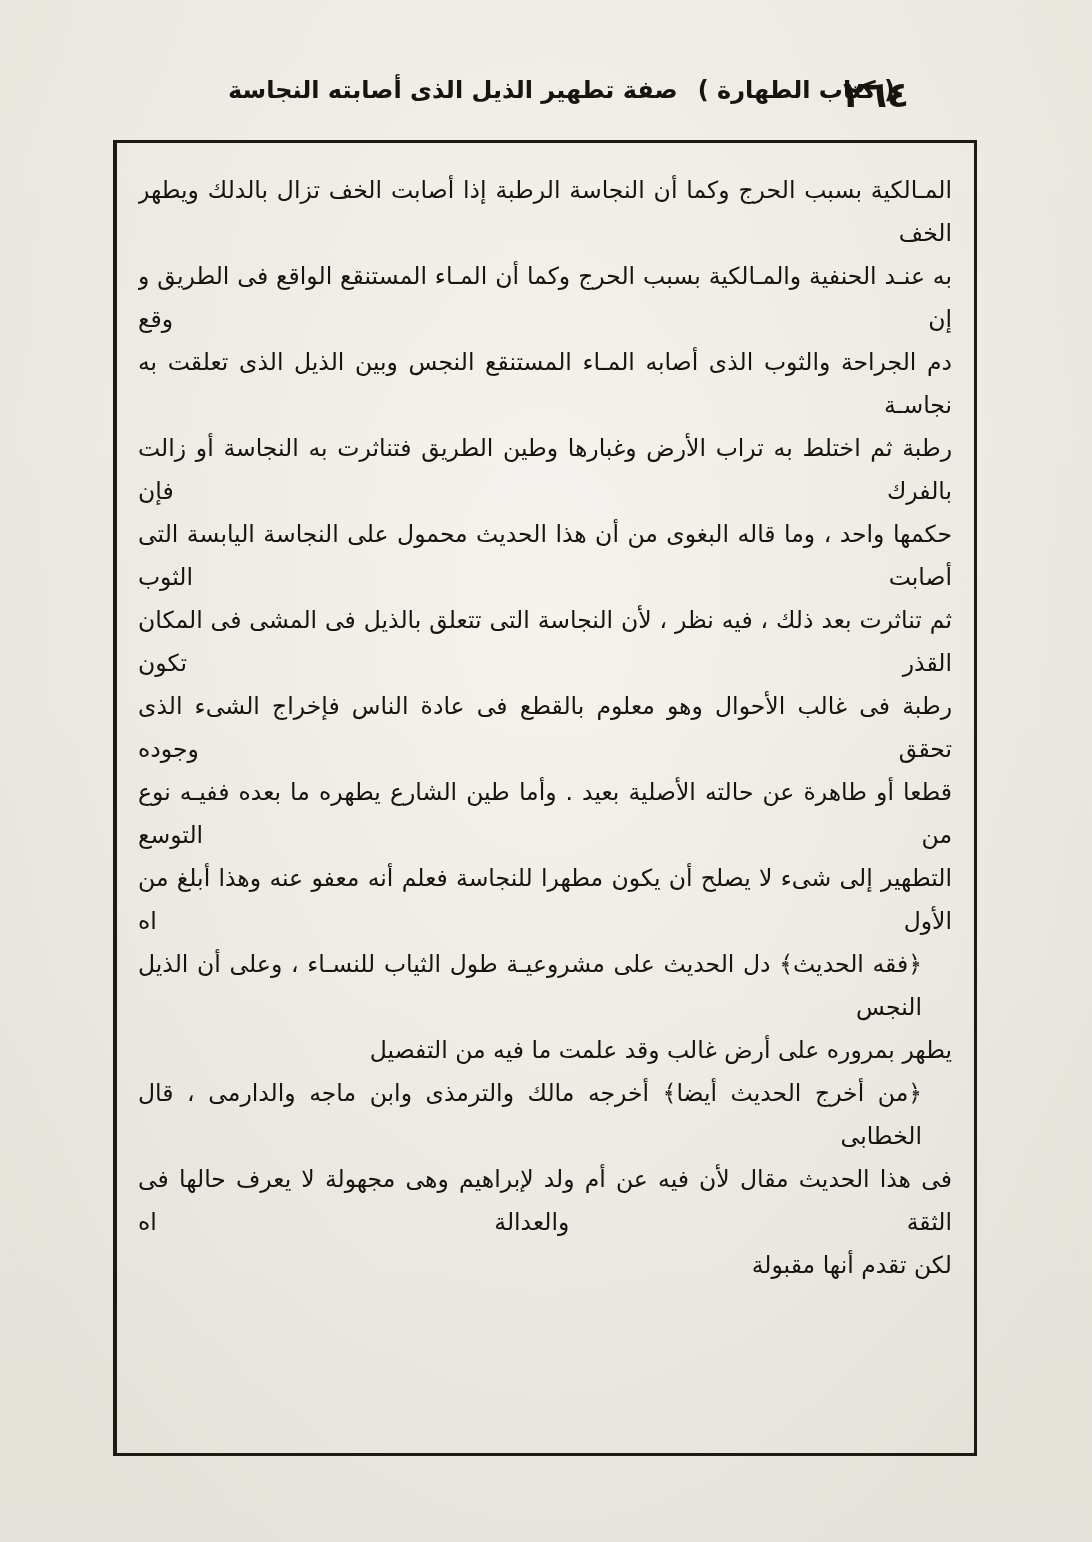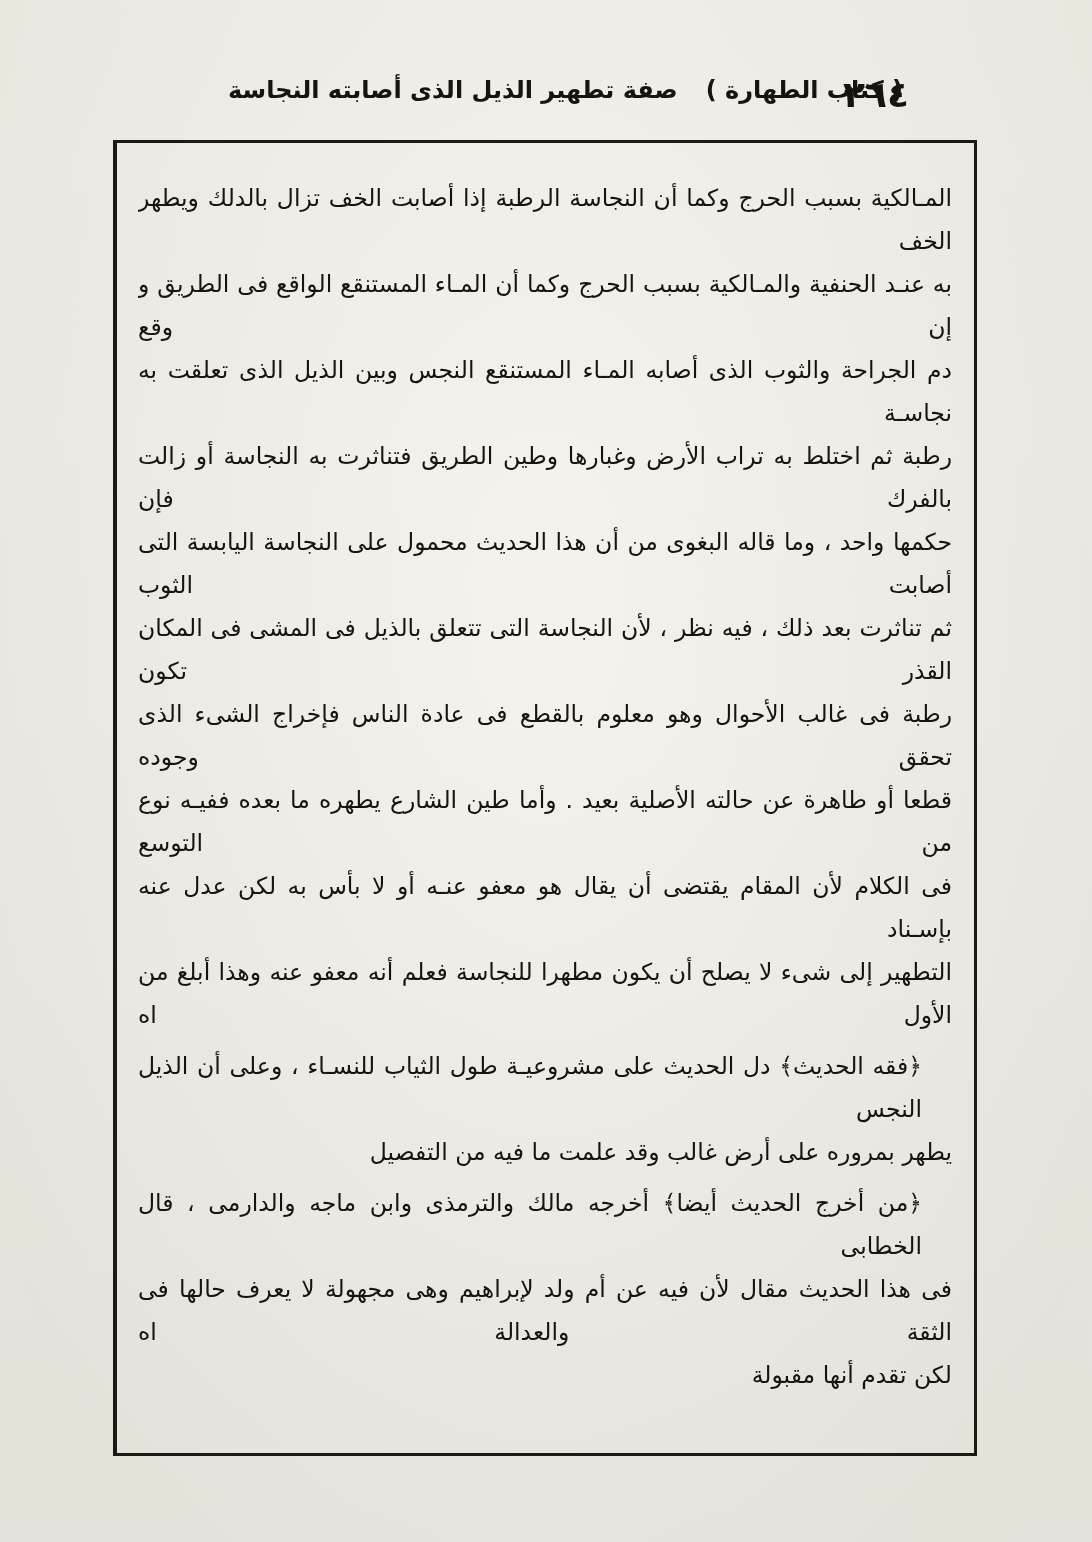--- a/index.html
+++ b/index.html
@@ -27,21 +27,21 @@
     top: 70px; left: 113px; width: 864px; height: 40px;
     direction: rtl;
   }
   .page-number {
     position: absolute; top: 4px; left: 730px;
     font-size: 36px; font-weight: 700; letter-spacing: 1px;
   }
   .header-titles {
     position: absolute; top: 6px; left: 115px; width: 540px;
     display: flex; flex-direction: row-reverse; justify-content: flex-start;
-    gap: 28px; direction: rtl;
+    gap: 20px; direction: rtl;
     font-size: 24px; font-weight: 700; white-space: nowrap;
   }
 
   .text-frame {
     position: absolute;
     top: 140px; left: 113px;
     width: 864px; height: 1316px;
     box-sizing: border-box;
     border: 3px solid var(--border, #1d1913);
     box-shadow: inset 5px 0 0 -4px var(--border, #1d1913); 
@@ -54,21 +54,20 @@
     width: 100%;
     height: 100%;
     overflow: hidden;
   }
 
   .block { margin: 0; }
   .block-body {
     font-size: 23.5px;
     line-height: 43px;
     font-weight: 500;
-    margin-top: 8px;
   }
   .block.indent .line:first-child { padding-right: 30px; }
 
   .line {
     text-align: justify;
     text-align-last: justify;
     -moz-text-align-last: justify;
     white-space: normal;
   }
   .line.align-right  { text-align: right;  text-align-last: right; }
@@ -88,21 +87,20 @@
   <div class="content" id="content">
       <div class="block block-body">
         <div class="line">المـالكية بسبب الحرج وكما أن النجاسة الرطبة إذا أصابت الخف تزال بالدلك ويطهر الخف</div>
         <div class="line">به عنـد الحنفية والمـالكية بسبب الحرج وكما أن المـاء المستنقع الواقع فى الطريق و إن وقع</div>
         <div class="line">دم الجراحة والثوب الذى أصابه المـاء المستنقع النجس وبين الذيل الذى تعلقت به نجاسـة</div>
         <div class="line">رطبة ثم اختلط به تراب الأرض وغبارها وطين الطريق فتناثرت به النجاسة أو زالت بالفرك فإن</div>
         <div class="line">حكمها واحد ، وما قاله البغوى من أن هذا الحديث محمول على النجاسة اليابسة التى أصابت الثوب</div>
         <div class="line">ثم تناثرت بعد ذلك ، فيه نظر ، لأن النجاسة التى تتعلق بالذيل فى المشى فى المكان القذر تكون</div>
         <div class="line">رطبة فى غالب الأحوال وهو معلوم بالقطع فى عادة الناس فإخراج الشىء الذى تحقق وجوده</div>
         <div class="line">قطعا أو طاهرة عن حالته الأصلية بعيد . وأما طين الشارع يطهره ما بعده ففيـه نوع من التوسع</div>
-        <div class="line">فى الكلام لأن المقام يقتضى أن يقال هو معفو عنـه أو لا بأس به لكن عدل عنه بإسـناد</div>
         <div class="line">التطهير إلى شىء لا يصلح أن يكون مطهرا للنجاسة فعلم أنه معفو عنه وهذا أبلغ من الأول اه</div>
       </div>
       <div class="block block-body indent">
         <div class="line">﴿فقه الحديث﴾ دل الحديث على مشروعيـة طول الثياب للنسـاء ، وعلى أن الذيل النجس</div>
         <div class="line align-right">يطهر بمروره على أرض غالب وقد علمت ما فيه من التفصيل</div>
       </div>
       <div class="block block-body indent">
         <div class="line">﴿من أخرج الحديث أيضا﴾ أخرجه مالك والترمذى وابن ماجه والدارمى ، قال الخطابى</div>
         <div class="line">فى هذا الحديث مقال لأن فيه عن أم ولد لإبراهيم وهى مجهولة لا يعرف حالها فى الثقة والعدالة اه</div>
         <div class="line align-right">لكن تقدم أنها مقبولة</div>

